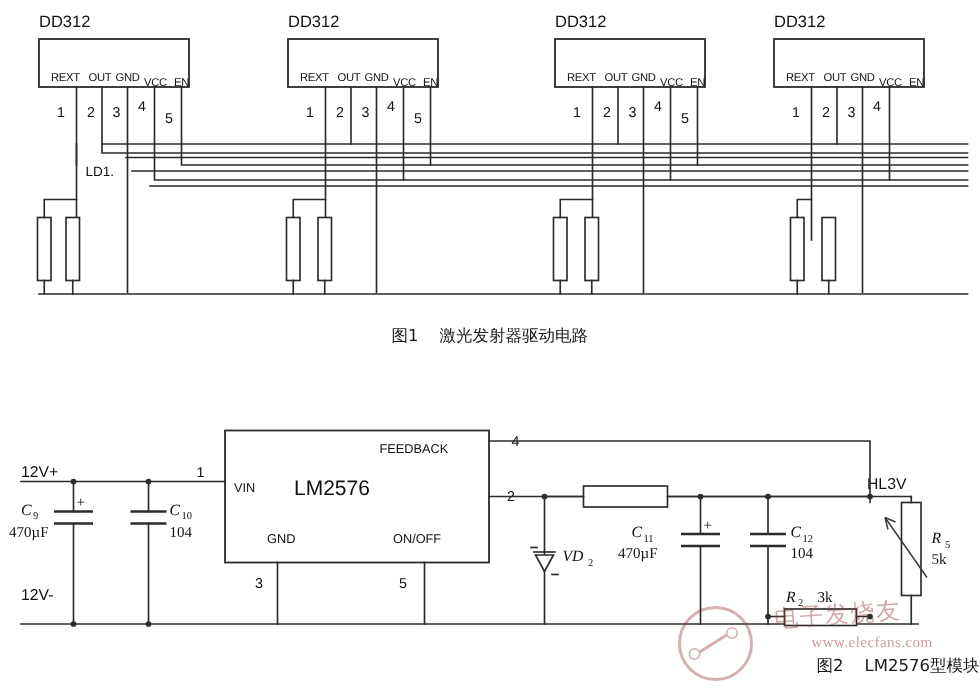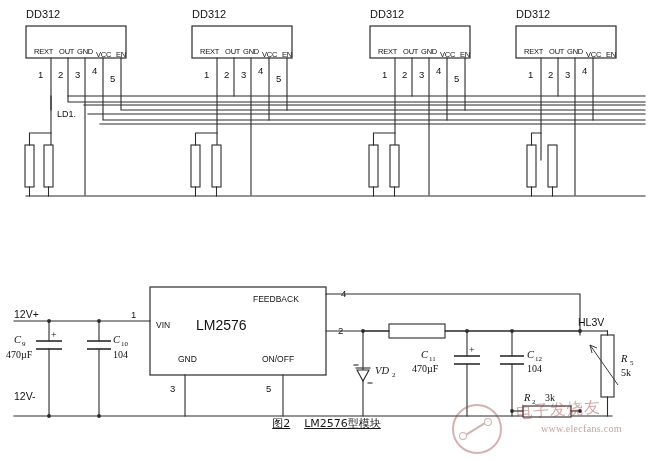--- a/index.html
+++ b/index.html
@@ -104,24 +104,23 @@
     white-space: nowrap;
   }
   #caption-fig1 {
     left: 0;
     top: 216px;
     width: 653px;
     text-align: center;
   }
   #caption-fig2 {
     left: 0;
-    top: 416px;
+    top: 436px;
     width: 653px;
-    text-align: center;
-    text-decoration: underline;
+    text-align: right;
   }
   .caption .cap-num {
     margin-right: 14px;
   }
   .watermark {
     position: absolute;
     pointer-events: none;
     user-select: none;
   }
   #watermark-cn {
@@ -414,20 +413,23 @@
       <circle cx="99" cy="416" r="1.9" fill="#2b2b2b"></circle>
       <circle cx="363" cy="331" r="1.9" fill="#2b2b2b"></circle>
       <circle cx="467" cy="331" r="1.9" fill="#2b2b2b"></circle>
       <circle cx="512" cy="331" r="1.9" fill="#2b2b2b"></circle>
       <circle cx="580" cy="331" r="1.9" fill="#2b2b2b"></circle>
       <circle cx="580" cy="411" r="1.9" fill="#2b2b2b"></circle>
       <circle cx="512" cy="411" r="1.9" fill="#2b2b2b"></circle>
     </g>
   </svg>
 
+  <div class="caption" id="caption-fig1">
+    <span class="cap-num">图1</span><span>激光发射器驱动电路</span>
+  </div>
   <div class="caption" id="caption-fig2">
     <span class="cap-num">图2</span><span>LM2576型模块</span>
   </div>
 
   <div class="watermark" id="watermark-logo">
     <span class="bar"></span>
       <span class="dot-a"></span>
       <span class="dot-b"></span>
   </div>
   <div class="watermark" id="watermark-cn">电子发烧友</div>

